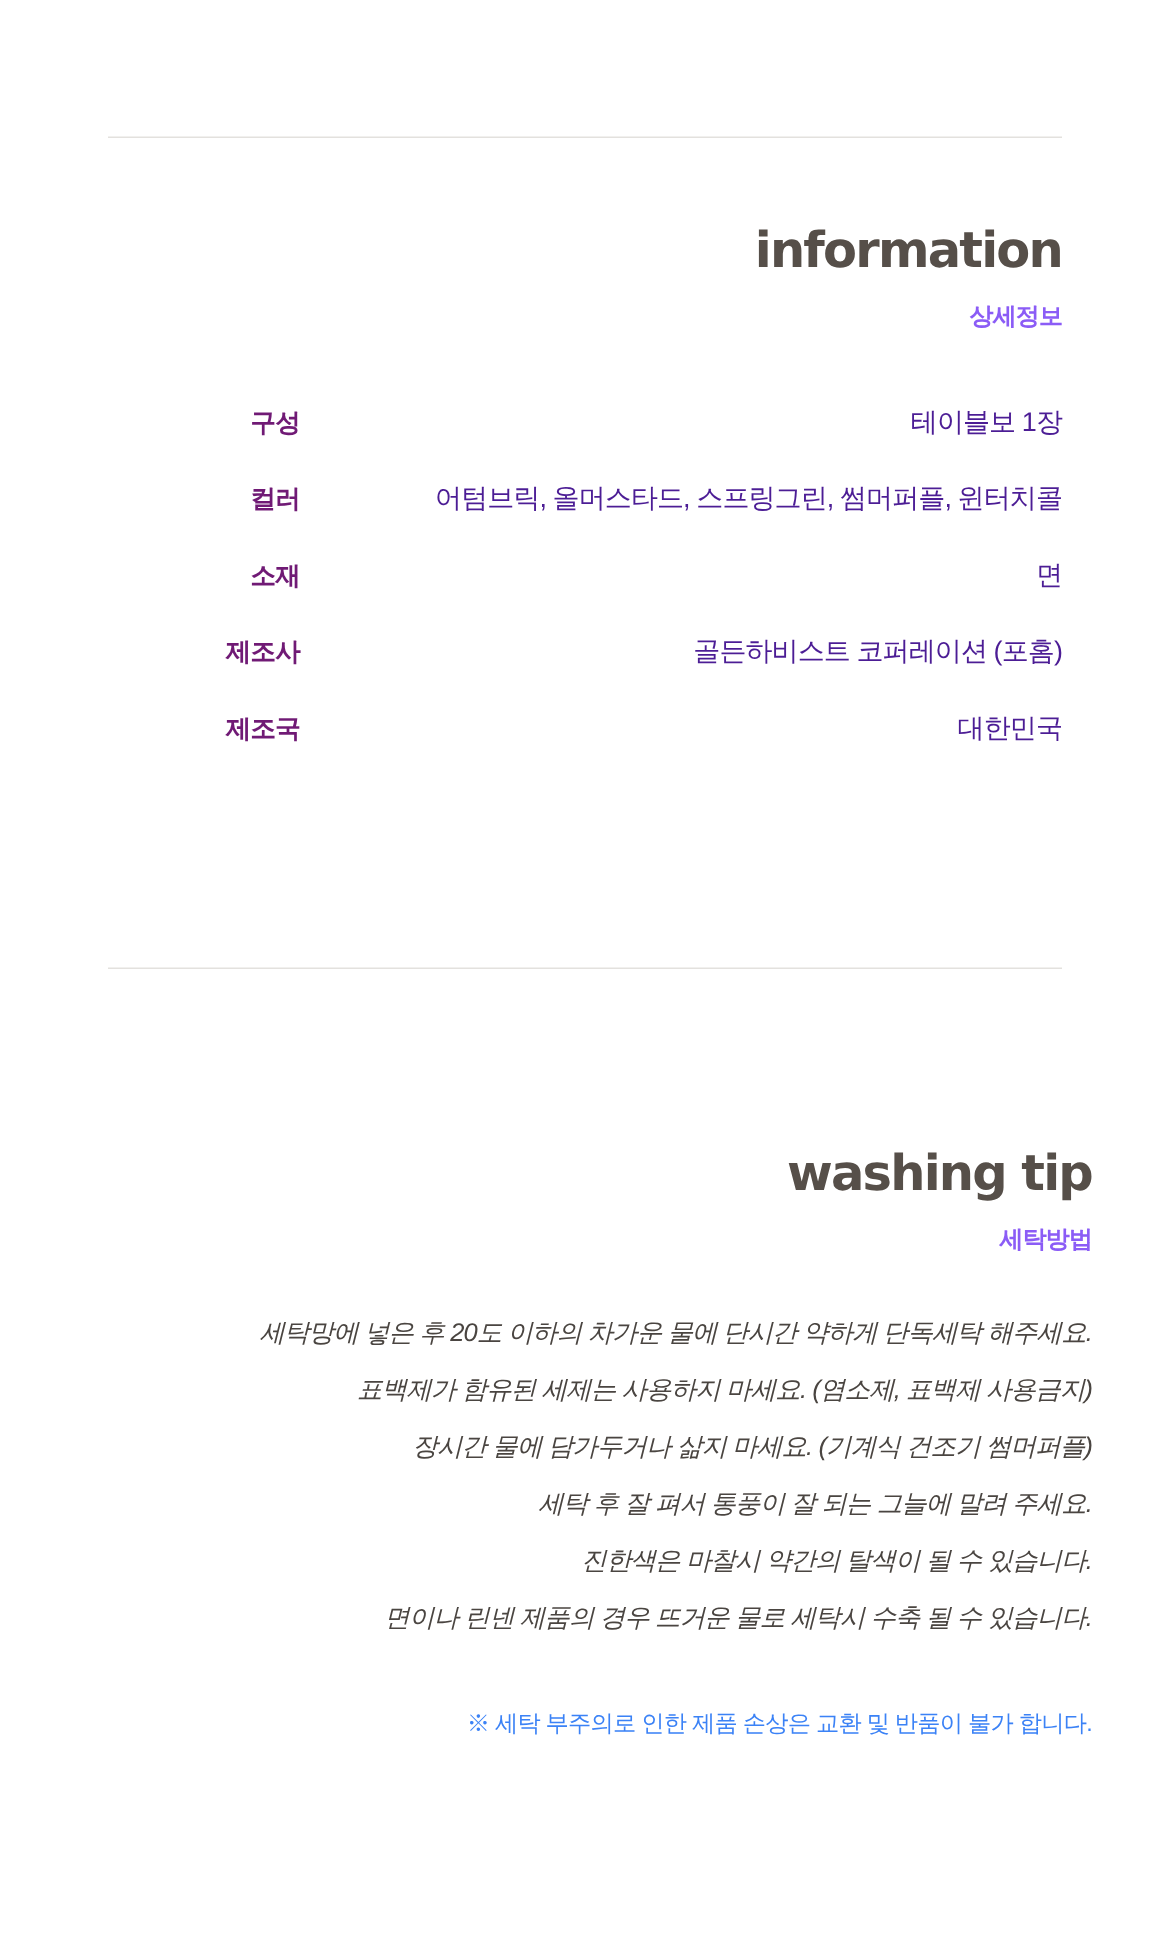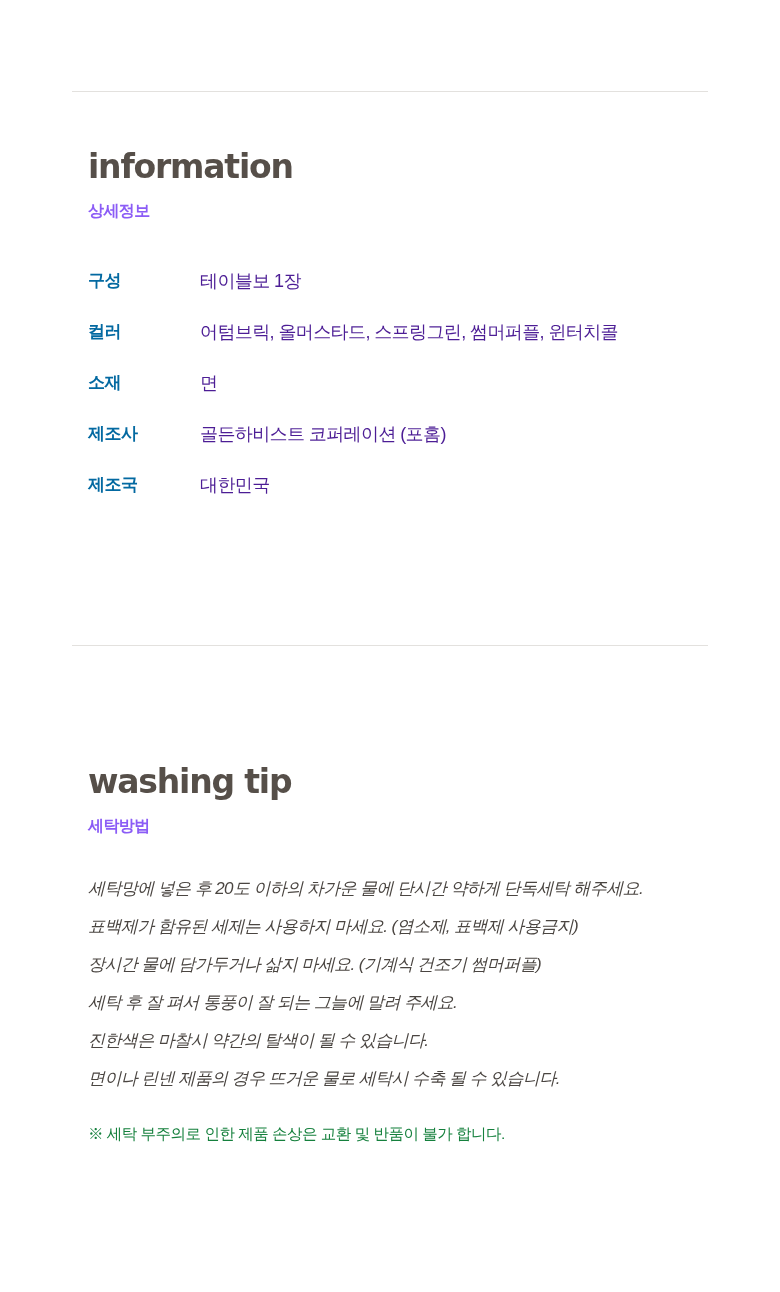--- a/index.html
+++ b/index.html
@@ -12,20 +12,21 @@
     background: #ffffff;
     font-family: "Liberation Sans", sans-serif;
     color: #3d3835;
     -webkit-font-smoothing: antialiased;
   }
   .page {
     position: relative;
     width: 780px;
     height: 1292px;
     box-sizing: border-box;
+    text-align: right;
   }
   .rule {
     position: absolute;
     left: 72px;
     width: 636px;
     height: 1px;
     background: #e3e1de;
   }
   .rule.top { top: 91px; }
   .rule.mid { top: 645px; }
@@ -61,23 +62,22 @@
   table.spec td {
     padding: 0;
     vertical-align: top;
     height: 51px;
     line-height: 51px;
   }
   td.spec-label {
     width: 112px;
     font-weight: bold;
     font-size: 17px;
-    color: #0369a1;
+    color: #701a75;
     letter-spacing: -0.5px;
-    font-family: Liberation Mono, monospace;
   }
   td.spec-value {
     font-size: 18px;
     color: #4c1d95;
     font-weight: 400;
     letter-spacing: -0.6px;
     white-space: nowrap;
   }
 
   
@@ -92,23 +92,23 @@
   }
   .wash-line {
     font-size: 17px;
     color: #4a4541;
     letter-spacing: -0.6px;
     line-height: 38px;
     white-space: nowrap;
     font-style: italic;
   }
   .wash-note {
-    margin-top: 24px;
+    margin-top: 40px;
     font-size: 15.5px;
-    color: #15803d;
+    color: #3b82f6;
     letter-spacing: -0.5px;
     line-height: 24px;
     white-space: nowrap;
   }
 </style>
 </head>
 <body>
 
 <div class="page">
 

